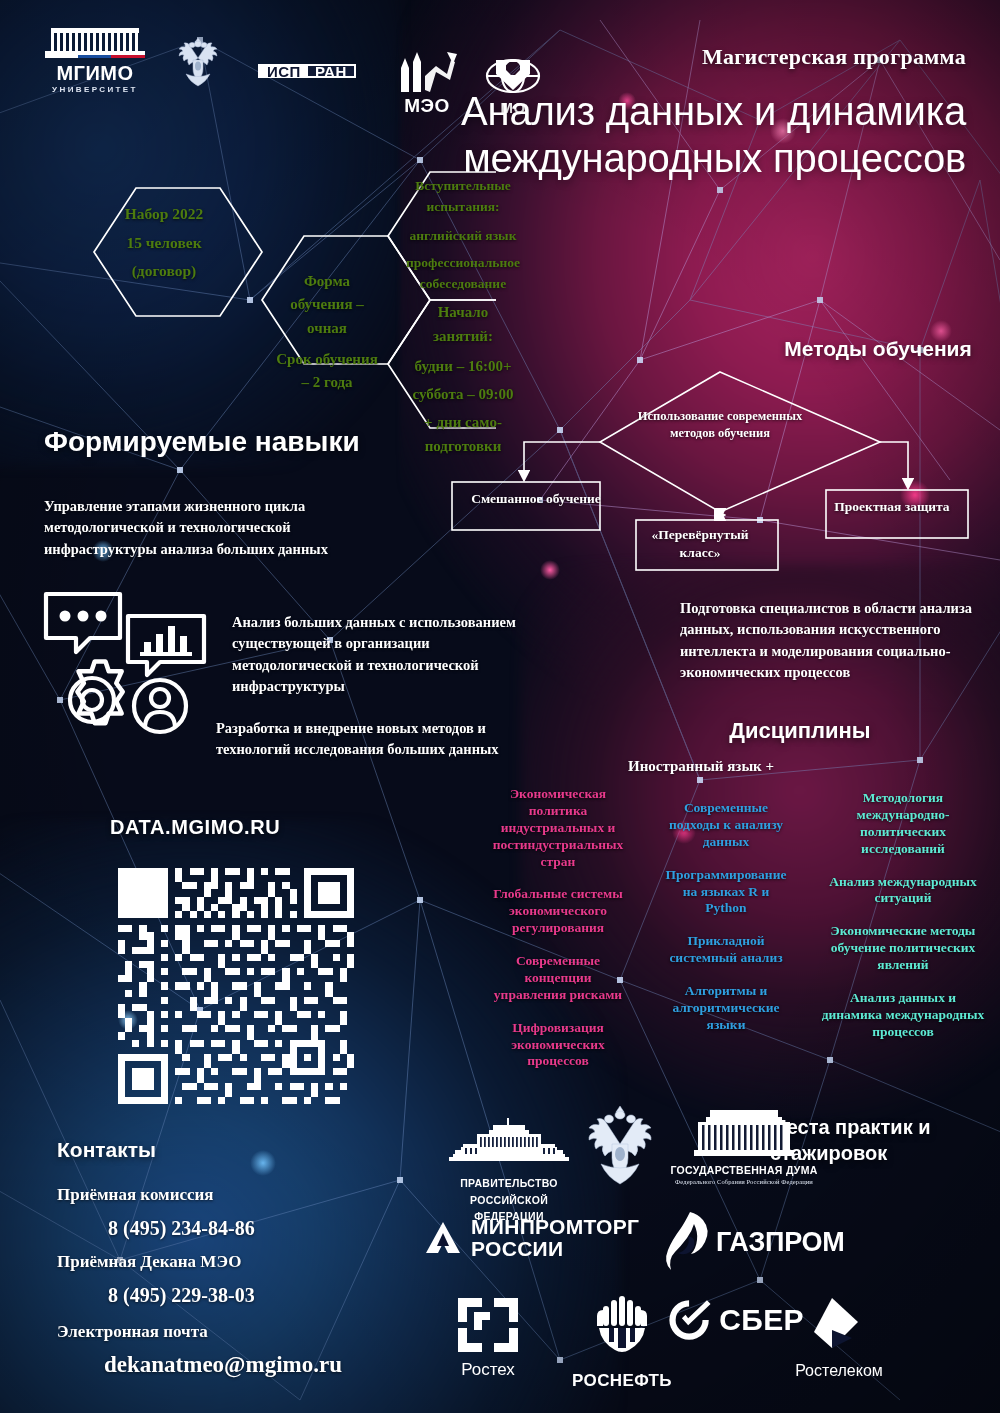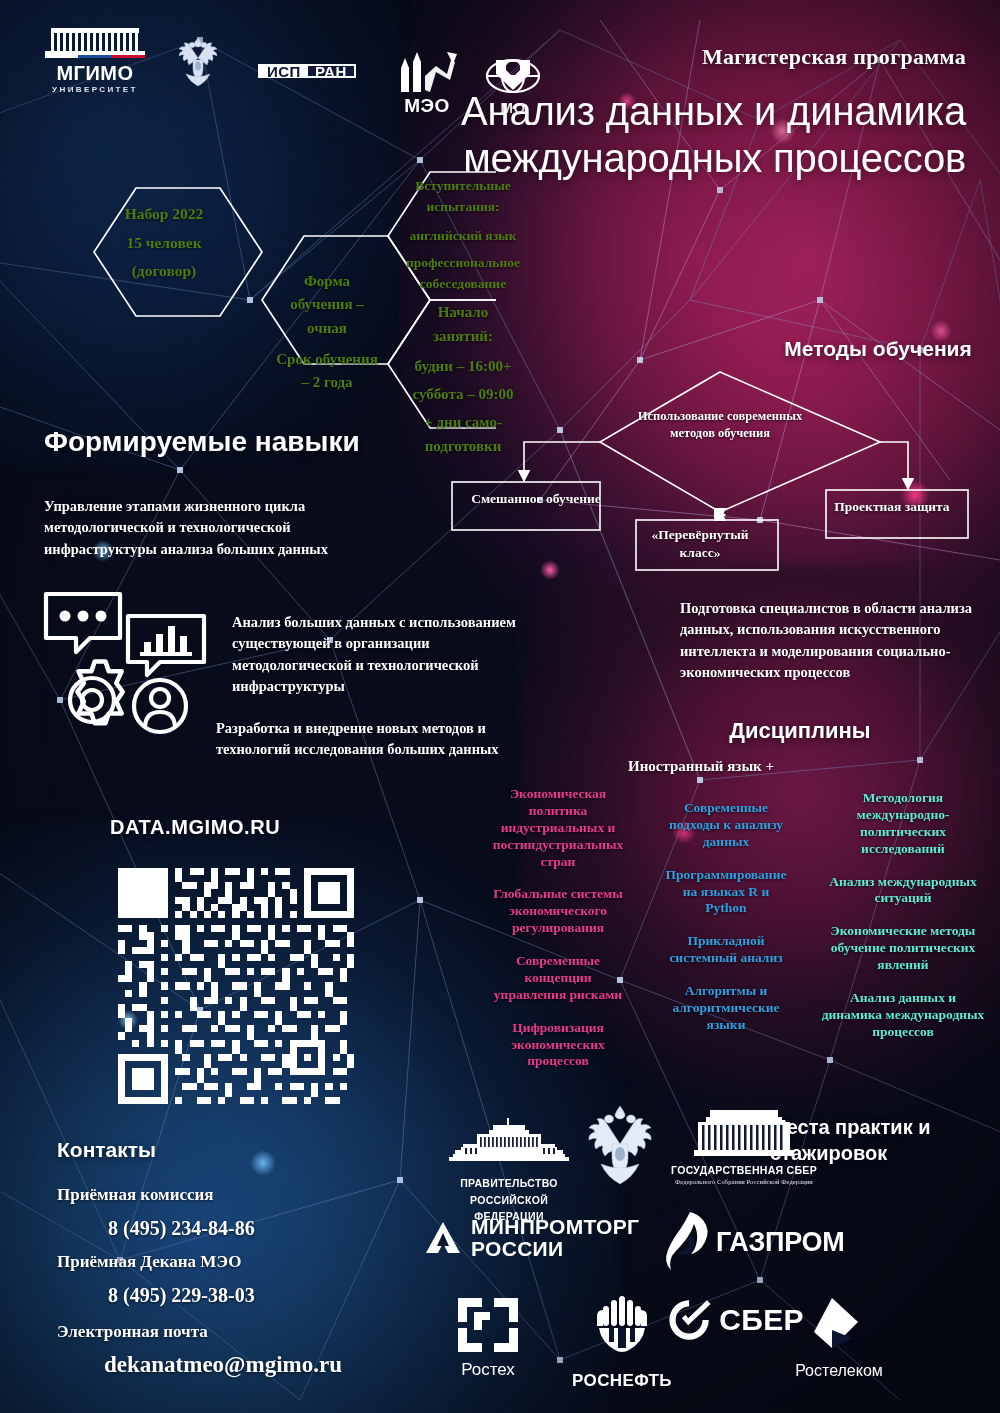--- a/index.html
+++ b/index.html
@@ -767,21 +767,21 @@
           <rect x="46" y="17" width="2.5" height="25"></rect>
             <rect x="52" y="17" width="2.5" height="25"></rect>
           <rect x="58" y="17" width="2.5" height="25"></rect>
             <rect x="64" y="17" width="2.5" height="25"></rect>
           <rect x="70" y="17" width="2.5" height="25"></rect>
             <rect x="76" y="17" width="2.5" height="25"></rect>
           <rect x="82" y="17" width="2.5" height="25"></rect>
             <rect x="88" y="17" width="2.5" height="25"></rect>
         </g>
       </svg>
-      <div class="cap">ГОСУДАРСТВЕННАЯ СБЕР</div>
+      <div class="cap">ГОСУДАРСТВЕННАЯ ДУМА</div>
       <div class="sub">Федерального Собрания Российской Федерации</div>
     </div>
 
     <div class="plogo mpt">
       <svg width="38" height="38" viewBox="0 0 38 38">
         <path d="M19 3 L36 34 H24 L19 24 L14 34 H2 Z" fill="#fff"></path>
         <path d="M19 14 L25 27 H13 Z" fill="#0d1430"></path>
       </svg>
       <div>
         <div class="cap">МИНПРОМТОРГ</div>

